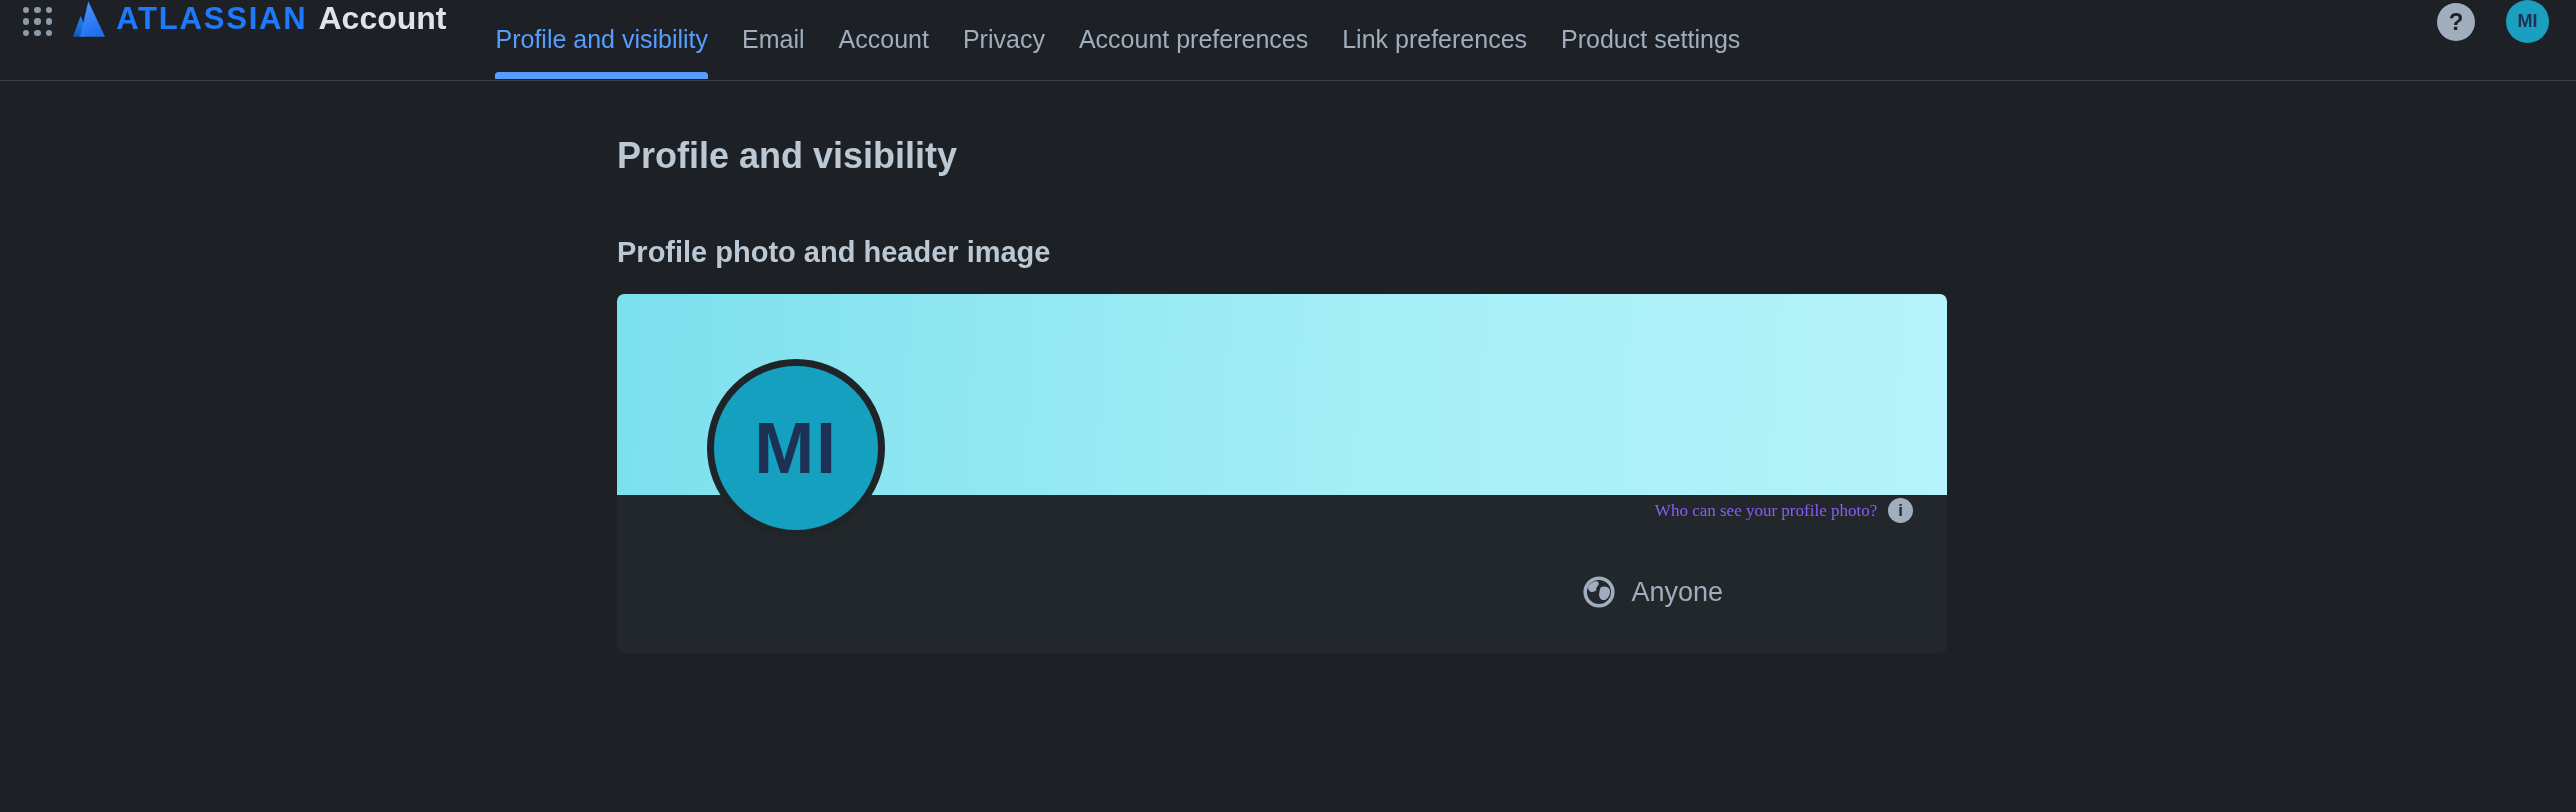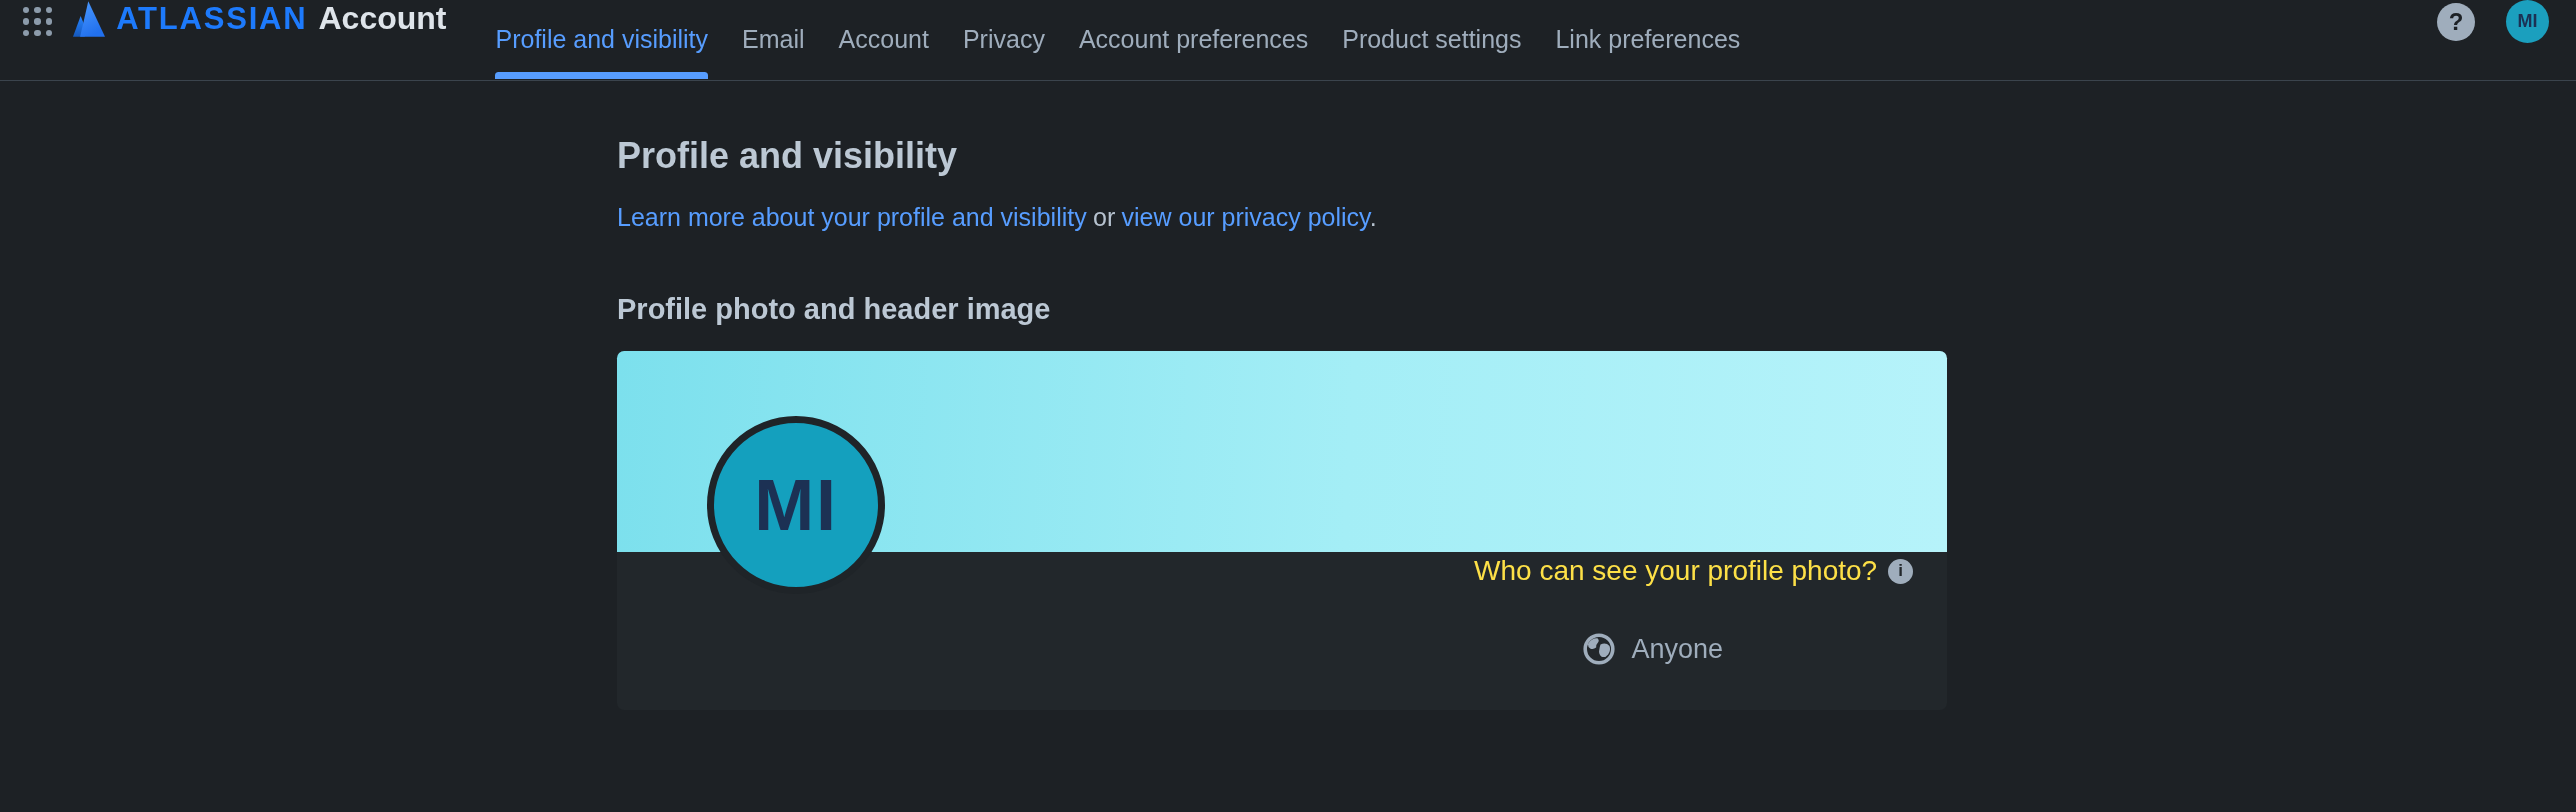--- a/index.html
+++ b/index.html
@@ -98,21 +98,21 @@
     background: #14A0BE;
     border: 7.2px solid #1F2428;
     display: flex; align-items: center; justify-content: center;
     font-size: 72px; font-weight: 700; letter-spacing: 1.8px;
     color: #1C3154; cursor: pointer;
   }
   .visibility-q {
     position: absolute; top: 204px; right: 34px;
     display: flex; align-items: center; gap: 10.8px;
   }
-  .visibility-q .q-text { font-size: 28px; color: #fde047; }
+  .visibility-q .q-text { font-size: 17px; color: #8b5cf6; font-family: Liberation Serif, serif; }
   .info-icon {
     width: 25px; height: 25px; border-radius: 50%;
     background: #9FADBC; color: #22272B;
     font-size: 17px; font-weight: 800; font-style: normal;
     display: flex; align-items: center; justify-content: center;
     cursor: pointer;
   }
   .visibility-row {
     position: absolute; left: 964px; top: 280px;
     display: flex; align-items: center; gap: 14.4px;
@@ -167,42 +167,41 @@
     <a href="#" class="tab">
         <span>Account</span>
       </a>
     <a href="#" class="tab">
         <span>Privacy</span>
       </a>
     <a href="#" class="tab">
         <span>Account preferences</span>
       </a>
     <a href="#" class="tab">
+        <span>Link preferences</span>
+      </a>
+    <a href="#" class="tab">
         <span>Product settings</span>
-      </a>
-    <a href="#" class="tab">
-        <span>Link preferences</span>
       </a>
   </nav>
 
   <div class="nav-right">
     <button class="help-btn">
       <span>?</span>
     </button>
     <button class="nav-avatar">
       <span>MI</span>
     </button>
   </div>
 </header>
 
 <main>
   <h1 class="page-title">Profile and visibility</h1>
 
 
-  <p class="links-line"><a href="#">Learn more about your profile and visibility</a><span class="sep">or</span><a href="#">view our privacy policy</a><span>.</span></p>
 
   <h2 class="section-heading">Profile photo and header image</h2>
 
   <section class="card">
     <div class="banner"></div>
 
     <div class="big-avatar">
       <span>MI</span>
     </div>
 

